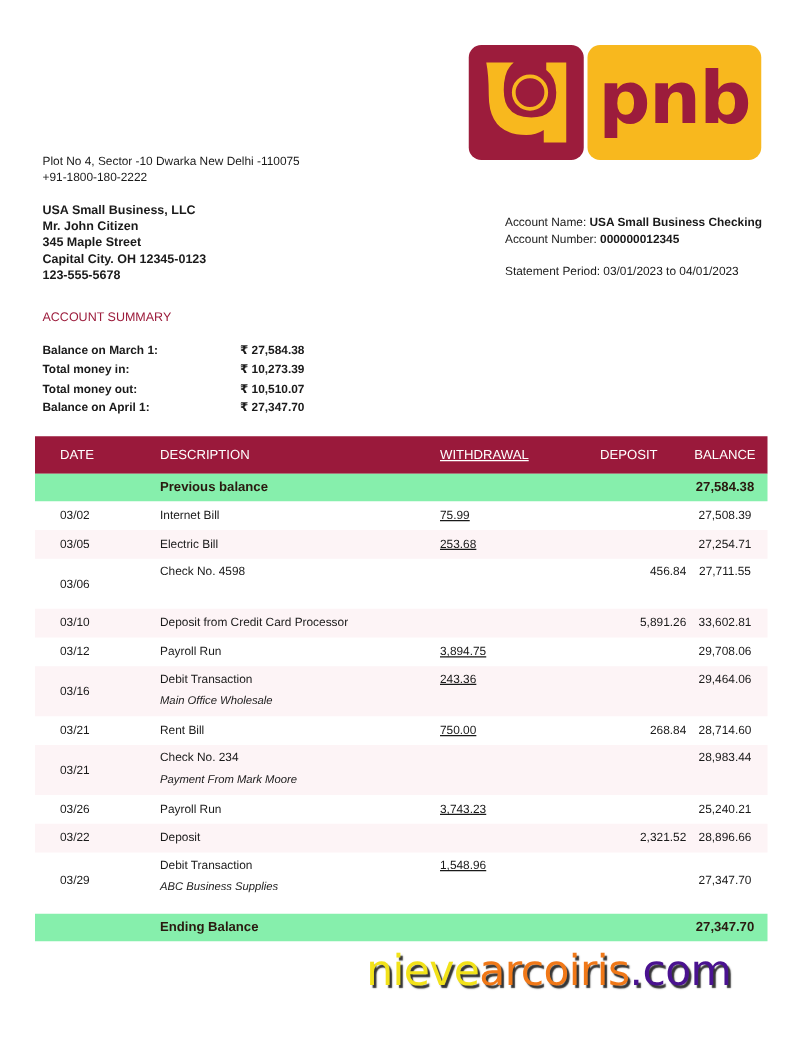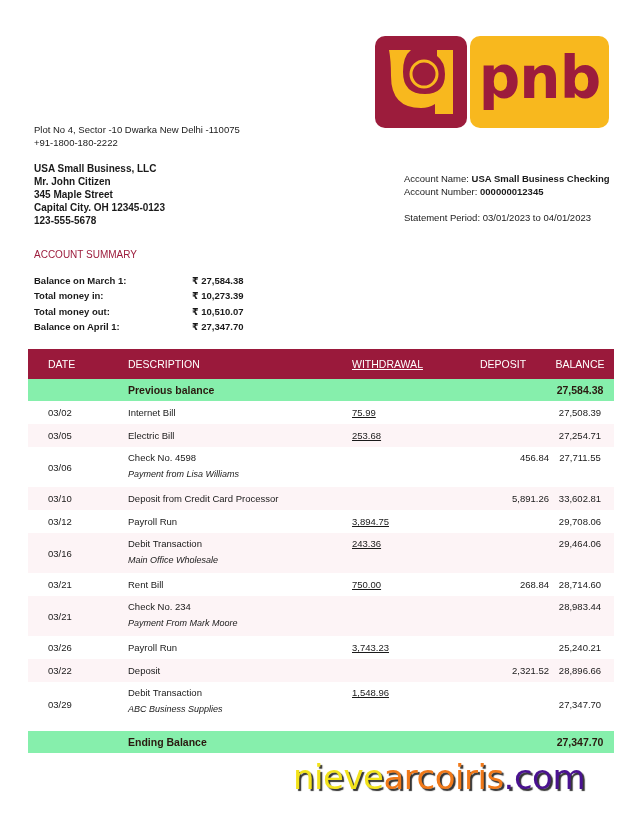--- a/index.html
+++ b/index.html
@@ -138,21 +138,21 @@
   </div>
   <div class="tr single alt">
     <div class="c-date">03/05</div>
     <div class="c-desc">Electric Bill</div>
     <div class="c-wd">253.68</div>
     <div class="c-dep"></div>
     <div class="c-bal">27,254.71</div>
   </div>
   <div class="tr double">
     <div class="c-date">03/06</div>
-    <div class="c-desc cell-top"><span>Check No. 4598</span><span class="sub">Payment from Lisa Williams</span></div>
+    <div class="c-desc cell-top"><span>Check No. 4598</span></div>
     <div class="c-wd cell-top"></div>
     <div class="c-dep cell-top">456.84</div>
     <div class="c-bal cell-top">27,711.55</div>
   </div>
   <div class="tr single alt">
     <div class="c-date">03/10</div>
     <div class="c-desc">Deposit from Credit Card Processor</div>
     <div class="c-wd"></div>
     <div class="c-dep">5,891.26</div>
     <div class="c-bal">33,602.81</div>

